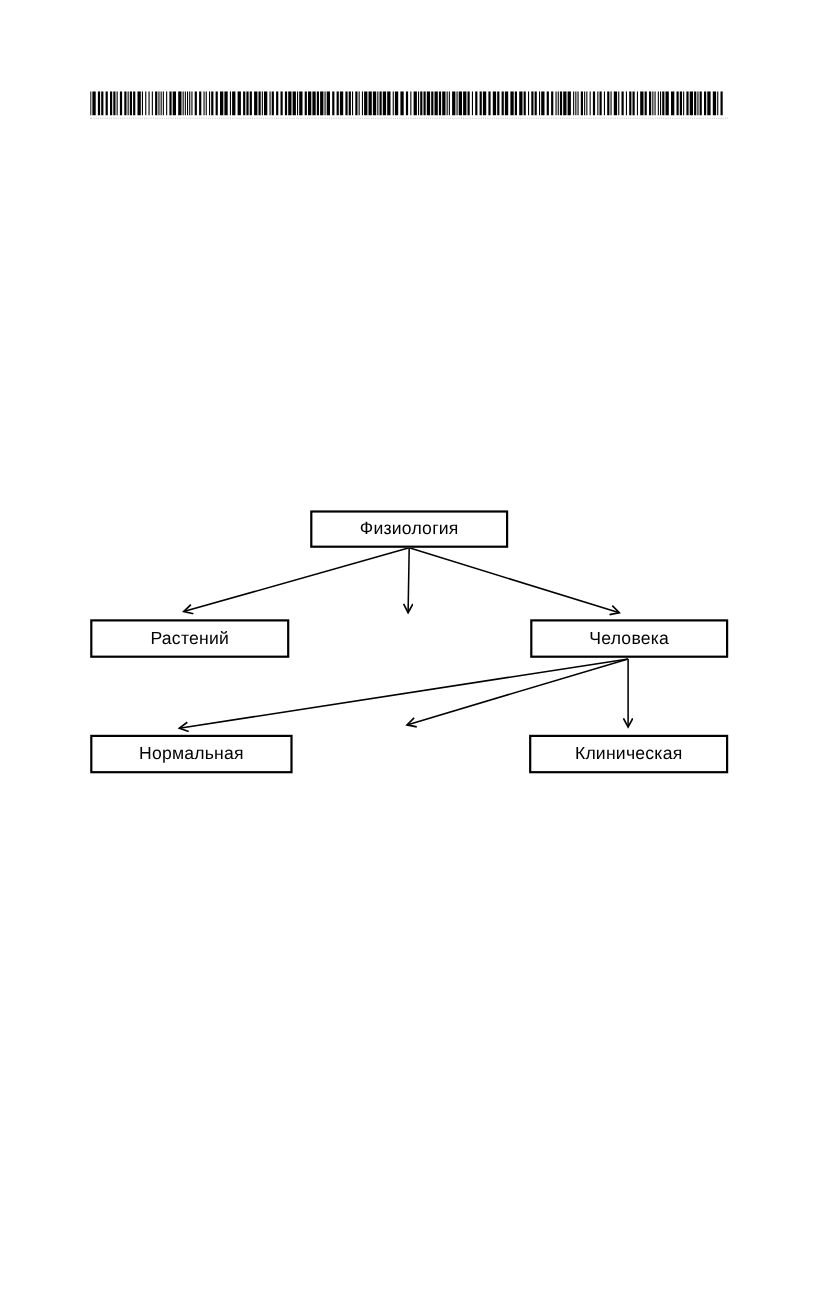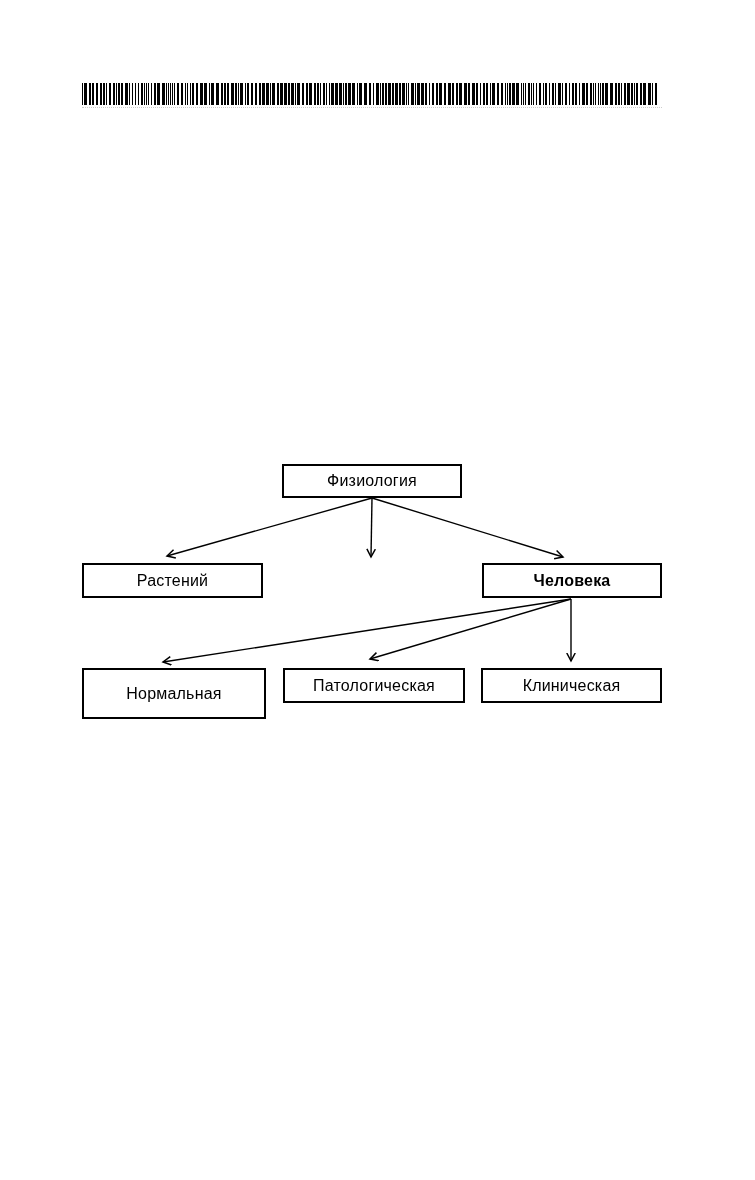--- a/index.html
+++ b/index.html
@@ -49,22 +49,22 @@
     display: flex;
     align-items: center;
     justify-content: center;
     font-size: 16px;
     color: #000000;
     letter-spacing: 0.2px;
   }
   .node-root  { left: 282px; top: 464px; width: 180px; height: 34px; }
   .node-r     { left:  82px; top: 563px; width: 181px; height: 35px; }
   .node-zh    { left: 283px; top: 563px; width: 179px; height: 35px; }
-  .node-ch    { left: 482px; top: 563px; width: 180px; height: 35px; font-weight: bold; }
-  .node-n     { left:  82px; top: 668px; width: 184px; height: 51px; }
+  .node-ch    { left: 482px; top: 563px; width: 180px; height: 35px; }
+  .node-n     { left:  82px; top: 668px; width: 184px; height: 35px; }
   .node-p     { left: 283px; top: 668px; width: 182px; height: 35px; }
   .node-k     { left: 481px; top: 668px; width: 181px; height: 35px; text-align: right; }
 </style>
 </head>
 <body>
 
 <div class="page">
 
   <div class="barcode"><i style="width:1px;margin-right:1px"></i><i style="width:3px;margin-right:2px"></i><i style="width:2px;margin-right:1px"></i><i style="width:2px;margin-right:2px"></i><i style="width:2px;margin-right:2px"></i><i style="width:2px;margin-right:1px"></i><i style="width:2px;margin-right:1px"></i><i style="width:1px;margin-right:2px"></i><i style="width:2px;margin-right:2px"></i><i style="width:2px;margin-right:1px"></i><i style="width:1px;margin-right:1px"></i><i style="width:2px;margin-right:1px"></i><i style="width:2px;margin-right:2px"></i><i style="width:3px;margin-right:1px"></i><i style="width:1px;margin-right:2px"></i><i style="width:1px;margin-right:2px"></i><i style="width:1px;margin-right:2px"></i><i style="width:1px;margin-right:2px"></i><i style="width:2px;margin-right:1px"></i><i style="width:1px;margin-right:1px"></i><i style="width:1px;margin-right:1px"></i><i style="width:1px;margin-right:2px"></i><i style="width:1px;margin-right:2px"></i><i style="width:2px;margin-right:1px"></i><i style="width:3px;margin-right:2px"></i><i style="width:3px;margin-right:1px"></i><i style="width:1px;margin-right:1px"></i><i style="width:1px;margin-right:1px"></i><i style="width:1px;margin-right:1px"></i><i style="width:1px;margin-right:1px"></i><i style="width:1px;margin-right:2px"></i><i style="width:2px;margin-right:2px"></i><i style="width:2px;margin-right:2px"></i><i style="width:1px;margin-right:1px"></i><i style="width:1px;margin-right:2px"></i><i style="width:1px;margin-right:1px"></i><i style="width:2px;margin-right:2px"></i><i style="width:2px;margin-right:2px"></i><i style="width:3px;margin-right:1px"></i><i style="width:3px;margin-right:2px"></i><i style="width:1px;margin-right:1px"></i><i style="width:3px;margin-right:2px"></i><i style="width:3px;margin-right:2px"></i><i style="width:2px;margin-right:1px"></i><i style="width:2px;margin-right:1px"></i><i style="width:2px;margin-right:2px"></i><i style="width:3px;margin-right:1px"></i><i style="width:2px;margin-right:1px"></i><i style="width:1px;margin-right:1px"></i><i style="width:3px;margin-right:2px"></i><i style="width:1px;margin-right:1px"></i><i style="width:2px;margin-right:2px"></i><i style="width:2px;margin-right:2px"></i><i style="width:2px;margin-right:2px"></i><i style="width:2px;margin-right:1px"></i><i style="width:3px;margin-right:1px"></i><i style="width:3px;margin-right:1px"></i><i style="width:1px;margin-right:1px"></i><i style="width:3px;margin-right:2px"></i><i style="width:2px;margin-right:1px"></i><i style="width:3px;margin-right:1px"></i><i style="width:3px;margin-right:1px"></i><i style="width:2px;margin-right:1px"></i><i style="width:3px;margin-right:1px"></i><i style="width:1px;margin-right:1px"></i><i style="width:3px;margin-right:2px"></i><i style="width:2px;margin-right:2px"></i><i style="width:2px;margin-right:1px"></i><i style="width:3px;margin-right:2px"></i><i style="width:2px;margin-right:1px"></i><i style="width:2px;margin-right:1px"></i><i style="width:1px;margin-right:2px"></i><i style="width:2px;margin-right:1px"></i><i style="width:1px;margin-right:2px"></i><i style="width:1px;margin-right:1px"></i><i style="width:3px;margin-right:1px"></i><i style="width:3px;margin-right:1px"></i><i style="width:3px;margin-right:1px"></i><i style="width:1px;margin-right:1px"></i><i style="width:2px;margin-right:1px"></i><i style="width:3px;margin-right:1px"></i><i style="width:3px;margin-right:2px"></i><i style="width:1px;margin-right:1px"></i><i style="width:3px;margin-right:2px"></i><i style="width:3px;margin-right:2px"></i><i style="width:2px;margin-right:2px"></i><i style="width:1px;margin-right:2px"></i><i style="width:3px;margin-right:1px"></i><i style="width:1px;margin-right:1px"></i><i style="width:2px;margin-right:1px"></i><i style="width:2px;margin-right:1px"></i><i style="width:3px;margin-right:1px"></i><i style="width:2px;margin-right:1px"></i><i style="width:3px;margin-right:1px"></i><i style="width:2px;margin-right:1px"></i><i style="width:3px;margin-right:1px"></i><i style="width:1px;margin-right:1px"></i><i style="width:1px;margin-right:2px"></i><i style="width:3px;margin-right:1px"></i><i style="width:1px;margin-right:1px"></i><i style="width:3px;margin-right:1px"></i><i style="width:3px;margin-right:1px"></i><i style="width:2px;margin-right:2px"></i><i style="width:1px;margin-right:2px"></i><i style="width:2px;margin-right:2px"></i><i style="width:2px;margin-right:1px"></i><i style="width:3px;margin-right:2px"></i><i style="width:2px;margin-right:2px"></i><i style="width:3px;margin-right:1px"></i><i style="width:2px;margin-right:2px"></i><i style="width:2px;margin-right:1px"></i><i style="width:3px;margin-right:2px"></i><i style="width:3px;margin-right:1px"></i><i style="width:2px;margin-right:2px"></i><i style="width:3px;margin-right:1px"></i><i style="width:2px;margin-right:2px"></i><i style="width:1px;margin-right:2px"></i><i style="width:2px;margin-right:1px"></i><i style="width:2px;margin-right:2px"></i><i style="width:1px;margin-right:1px"></i><i style="width:3px;margin-right:2px"></i><i style="width:2px;margin-right:2px"></i><i style="width:2px;margin-right:2px"></i><i style="width:1px;margin-right:1px"></i><i style="width:1px;margin-right:1px"></i><i style="width:2px;margin-right:1px"></i><i style="width:3px;margin-right:1px"></i><i style="width:3px;margin-right:2px"></i><i style="width:1px;margin-right:1px"></i><i style="width:1px;margin-right:1px"></i><i style="width:1px;margin-right:2px"></i><i style="width:2px;margin-right:1px"></i><i style="width:1px;margin-right:1px"></i><i style="width:1px;margin-right:2px"></i><i style="width:1px;margin-right:2px"></i><i style="width:2px;margin-right:2px"></i><i style="width:1px;margin-right:1px"></i><i style="width:2px;margin-right:2px"></i><i style="width:1px;margin-right:2px"></i><i style="width:2px;margin-right:1px"></i><i style="width:1px;margin-right:2px"></i><i style="width:3px;margin-right:1px"></i><i style="width:1px;margin-right:2px"></i><i style="width:2px;margin-right:2px"></i><i style="width:1px;margin-right:2px"></i><i style="width:2px;margin-right:1px"></i><i style="width:2px;margin-right:2px"></i><i style="width:1px;margin-right:2px"></i><i style="width:3px;margin-right:1px"></i><i style="width:2px;margin-right:2px"></i><i style="width:2px;margin-right:1px"></i><i style="width:1px;margin-right:1px"></i><i style="width:1px;margin-right:2px"></i><i style="width:1px;margin-right:1px"></i><i style="width:1px;margin-right:1px"></i><i style="width:2px;margin-right:1px"></i><i style="width:3px;margin-right:2px"></i><i style="width:3px;margin-right:2px"></i><i style="width:2px;margin-right:1px"></i><i style="width:2px;margin-right:1px"></i><i style="width:1px;margin-right:2px"></i><i style="width:2px;margin-right:1px"></i><i style="width:3px;margin-right:1px"></i><i style="width:2px;margin-right:1px"></i><i style="width:1px;margin-right:1px"></i><i style="width:2px;margin-right:2px"></i><i style="width:2px;margin-right:1px"></i><i style="width:3px;margin-right:2px"></i><i style="width:3px;margin-right:1px"></i><i style="width:1px;margin-right:2px"></i><i style="width:2px;margin-right:1px"></i></div>
   <div class="scan-line"></div>
@@ -92,20 +92,17 @@
   <div class="node node-root">
     <span>Физиология</span>
   </div>
   <div class="node node-ch">
     <span>Человека</span>
   </div>
 
   <div class="node node-n">
     <span>Нормальная</span>
   </div>
-  <div class="node node-p">
-    <span>Патологическая</span>
-  </div>
   <div class="node node-k">
     <span>Клиническая</span>
   </div>
 
 </div>
 
 </body></html>

